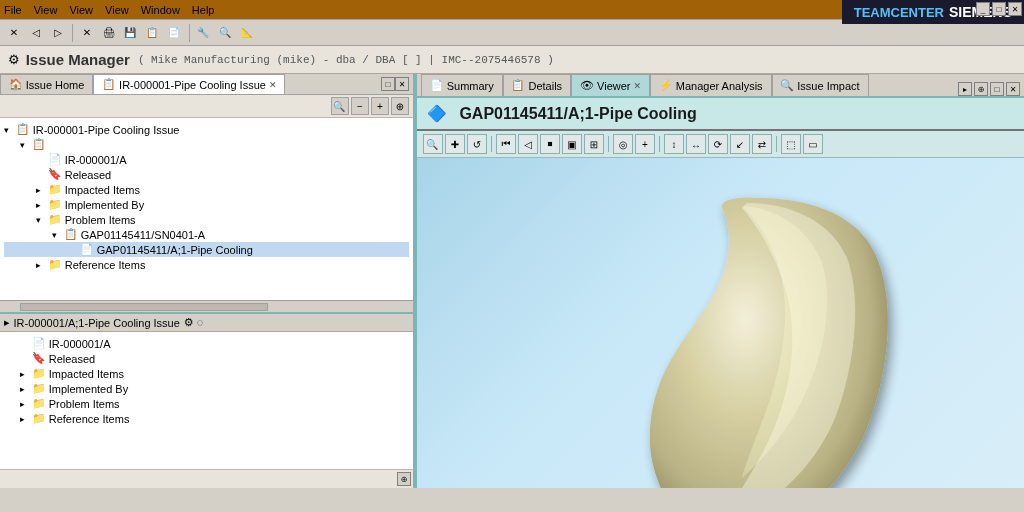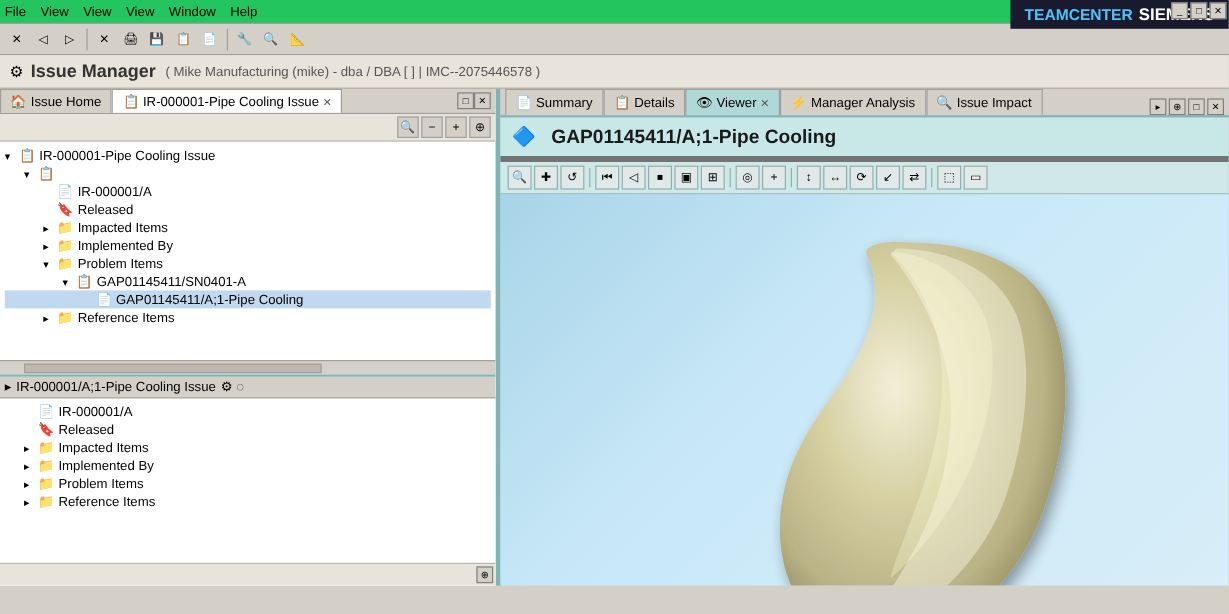--- a/index.html
+++ b/index.html
@@ -1,20 +1,20 @@
 <!DOCTYPE html>
 <html><head>
   <meta charset="utf-8">
   <style>
     * { box-sizing: border-box; margin: 0; padding: 0; }
     body { font-family: Arial, sans-serif; font-size: 11px; background: #d4d0c8; width: 1024px; height: 512px; overflow: hidden; }
 
     
     .menu-bar {
-      background: #22c55e;
+      background: #a16207;
       padding: 2px 4px;
       display: flex;
       align-items: center;
       gap: 12px;
       border-bottom: 1px solid #a0a0a0;
       height: 20px;
     }
     .menu-item { font-size: 11px; cursor: pointer; }
 
     
@@ -58,21 +58,21 @@
     
     .app-header {
       background: #e8e4dc;
       padding: 4px 8px;
       display: flex;
       align-items: center;
       border-bottom: 1px solid #b0a898;
       height: 28px;
     }
     .app-title { font-size: 15px; font-weight: bold; color: #333; }
-    .app-subtitle { font-size: 11px; color: #555; margin-left: 8px; }
+    .app-subtitle { font-size: 11px; color: #555; margin-left: 8px; font-family: Liberation Mono, monospace; }
     .tab-close { font-size: 9px; cursor: pointer; color: #555; }
 
     
     .main-layout {
       display: flex;
       height: calc(512px - 20px - 26px - 28px - 24px);
     }
 
     
     .left-panel {
@@ -184,21 +184,21 @@
       height: 22px;
     }
     .right-tab.active { background: #b0d8d8; }
 
     .viewer-header {
       padding: 6px 10px;
       font-size: 16px;
       font-weight: bold;
       color: #1a1a1a;
       background: #c8e8e8;
-      border-bottom: 5px solid #737373;
+      border-bottom: 2px solid #737373;
     }
     .viewer-toolbar {
       display: flex;
       align-items: center;
       gap: 2px;
       padding: 3px 6px;
       background: #d0e8e8;
       border-bottom: 1px solid #9cb8b8;
       flex-wrap: wrap;
     }

